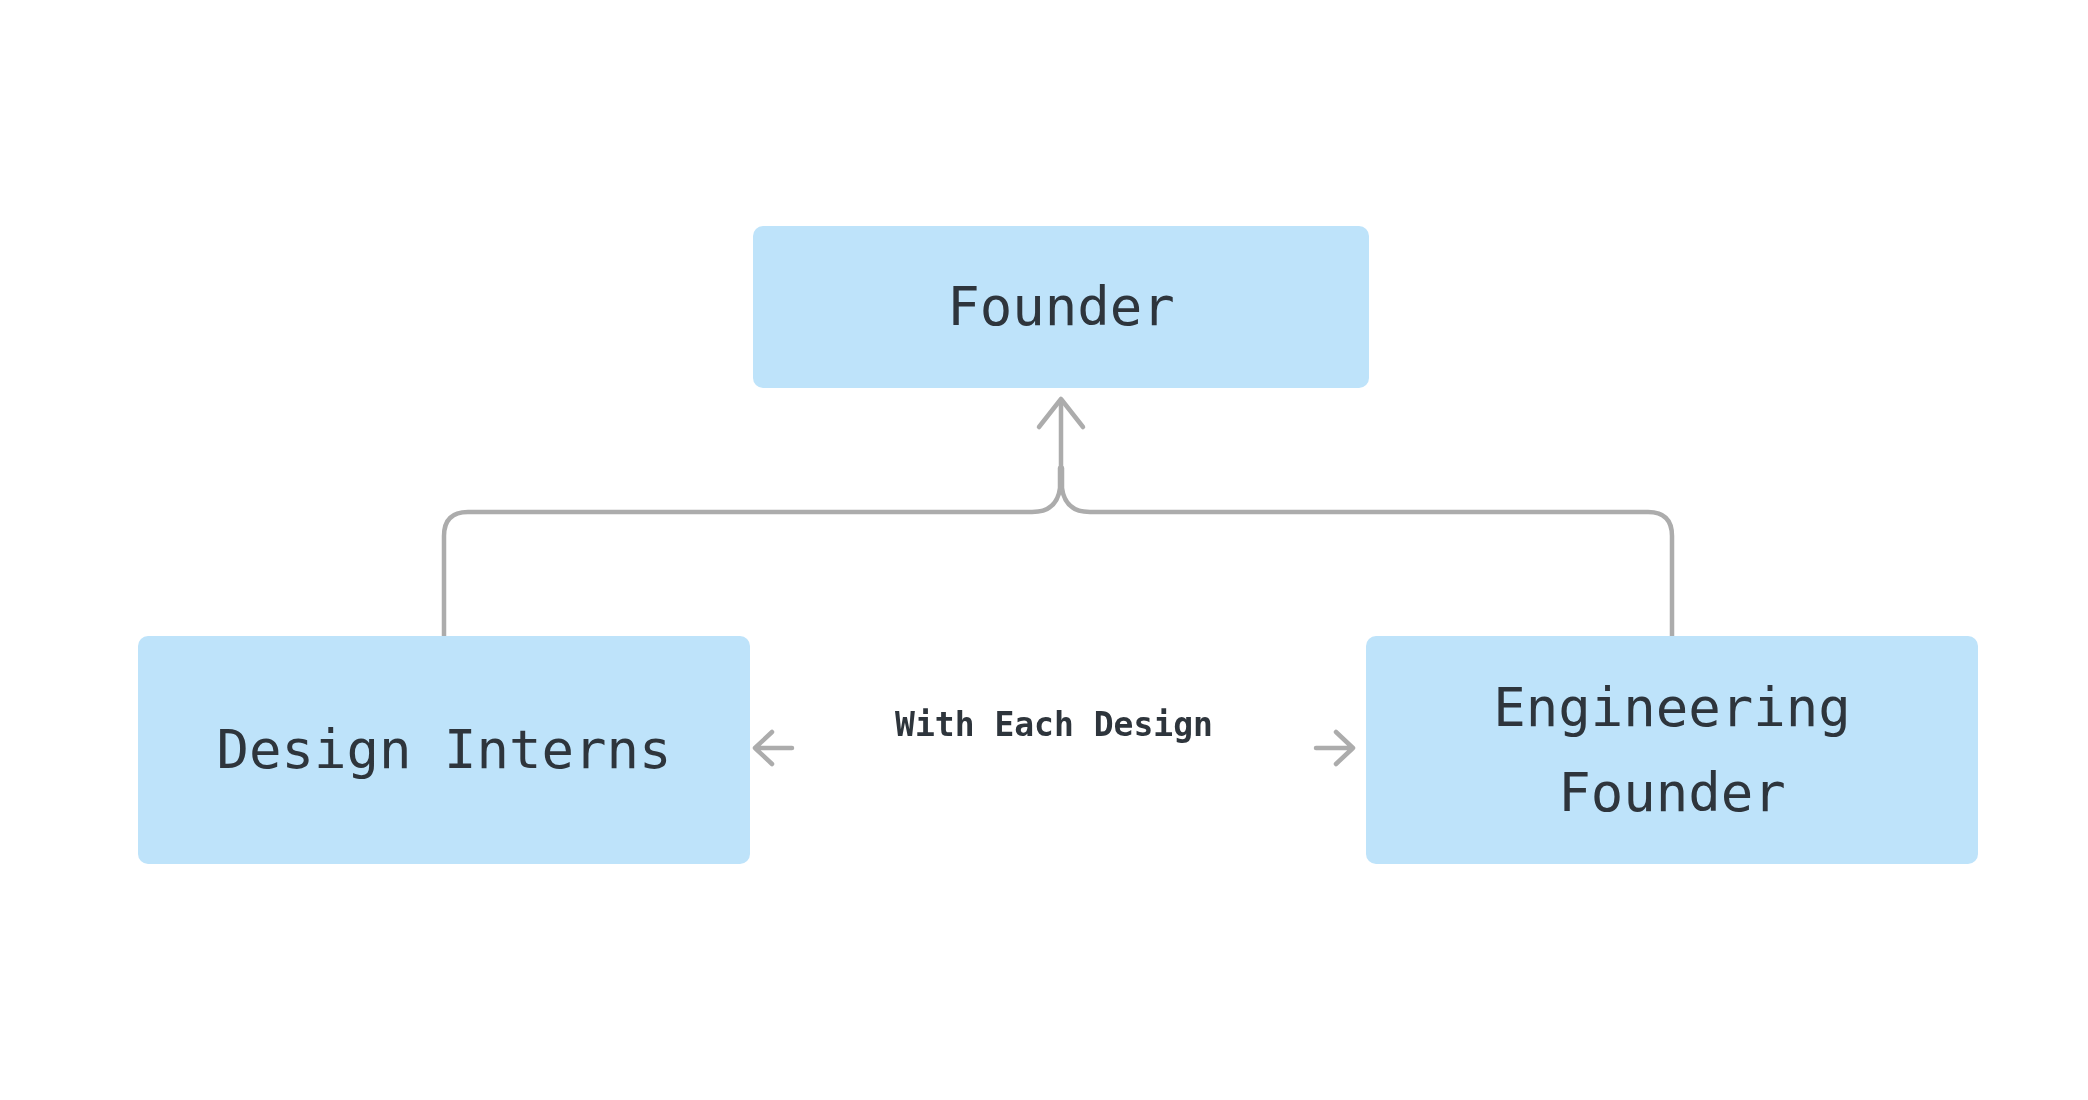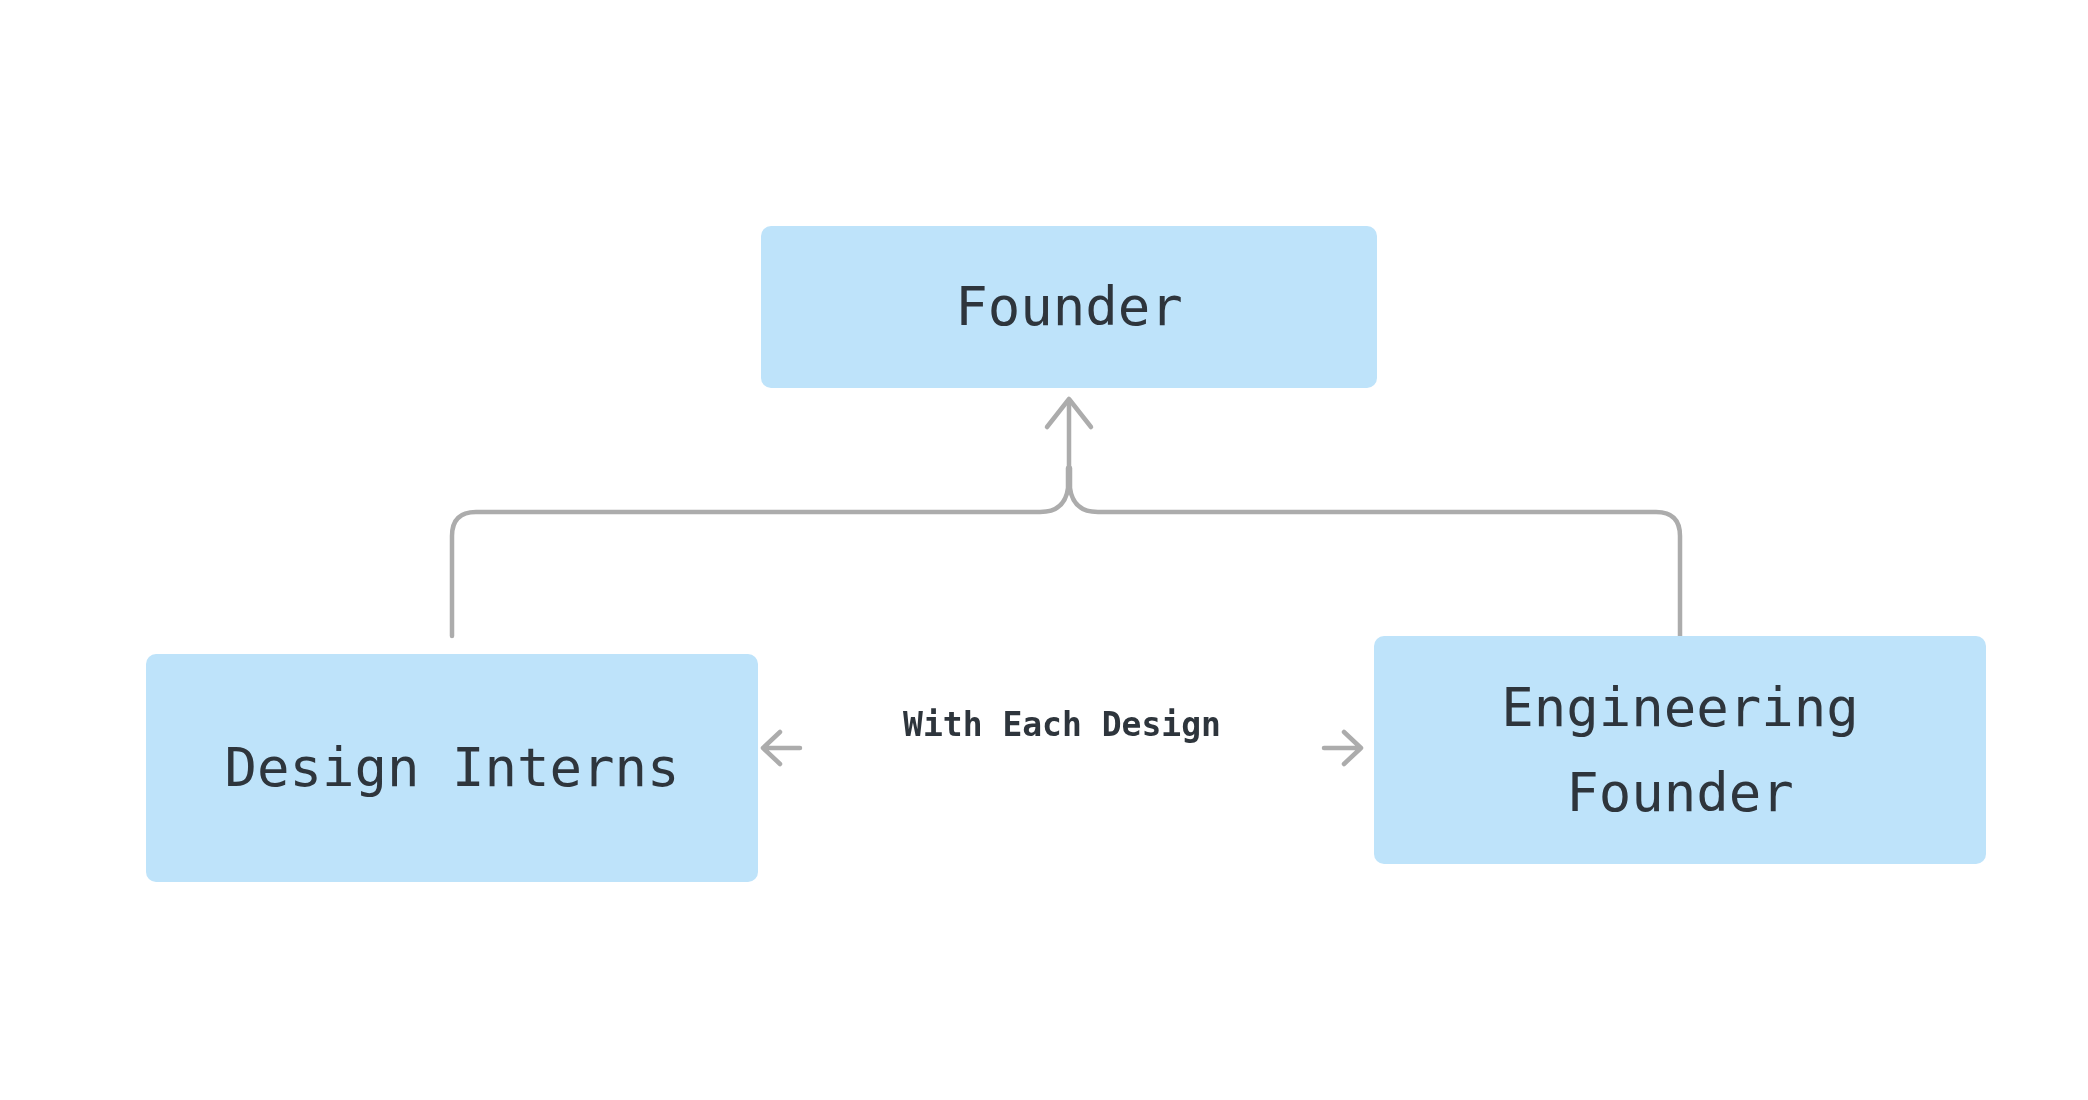--- a/index.html
+++ b/index.html
@@ -6,33 +6,33 @@
     --bg:#ffffff;
     --node-fill:#bee3fa;
     --node-text:#2e353c;
     --line:#acacac;
   }
   html,body{margin:0;padding:0;background:var(--bg);}
   body{
     width:2088px;height:1100px;position:relative;overflow:hidden;
     font-family:"DejaVu Sans Mono","Liberation Mono",monospace;
   }
-  .canvas{position:absolute;left:12px;top:0;width:1832px;height:1100px;}
+  .canvas{position:absolute;left:4px;top:0;width:1832px;height:1100px;}
   svg.connectors{position:absolute;left:0;top:0;width:2088px;height:1100px;}
   .node{
     position:absolute;
     background:var(--node-fill);
     border-radius:10px;
     display:flex;align-items:center;justify-content:center;
     color:var(--node-text);
     font-size:54px;font-weight:500;
     text-align:center;line-height:1.58;
   }
   .node-founder{left:749px;top:226px;width:616px;height:162px;}
-  .node-design{left:134px;top:636px;width:612px;height:228px;margin-top:18px;}
+  .node-design{left:134px;top:636px;width:612px;height:228px;}
   .node-engineering{left:1362px;top:636px;width:612px;height:228px;}
   .node-engineering .node-label{padding:0 70px;}
   .edge-label{
     position:absolute;left:770px;top:699px;width:560px;
     color:var(--node-text);
     font-size:33px;font-weight:600;
     text-align:center;line-height:1.55;
   }
 </style>
 </head>

